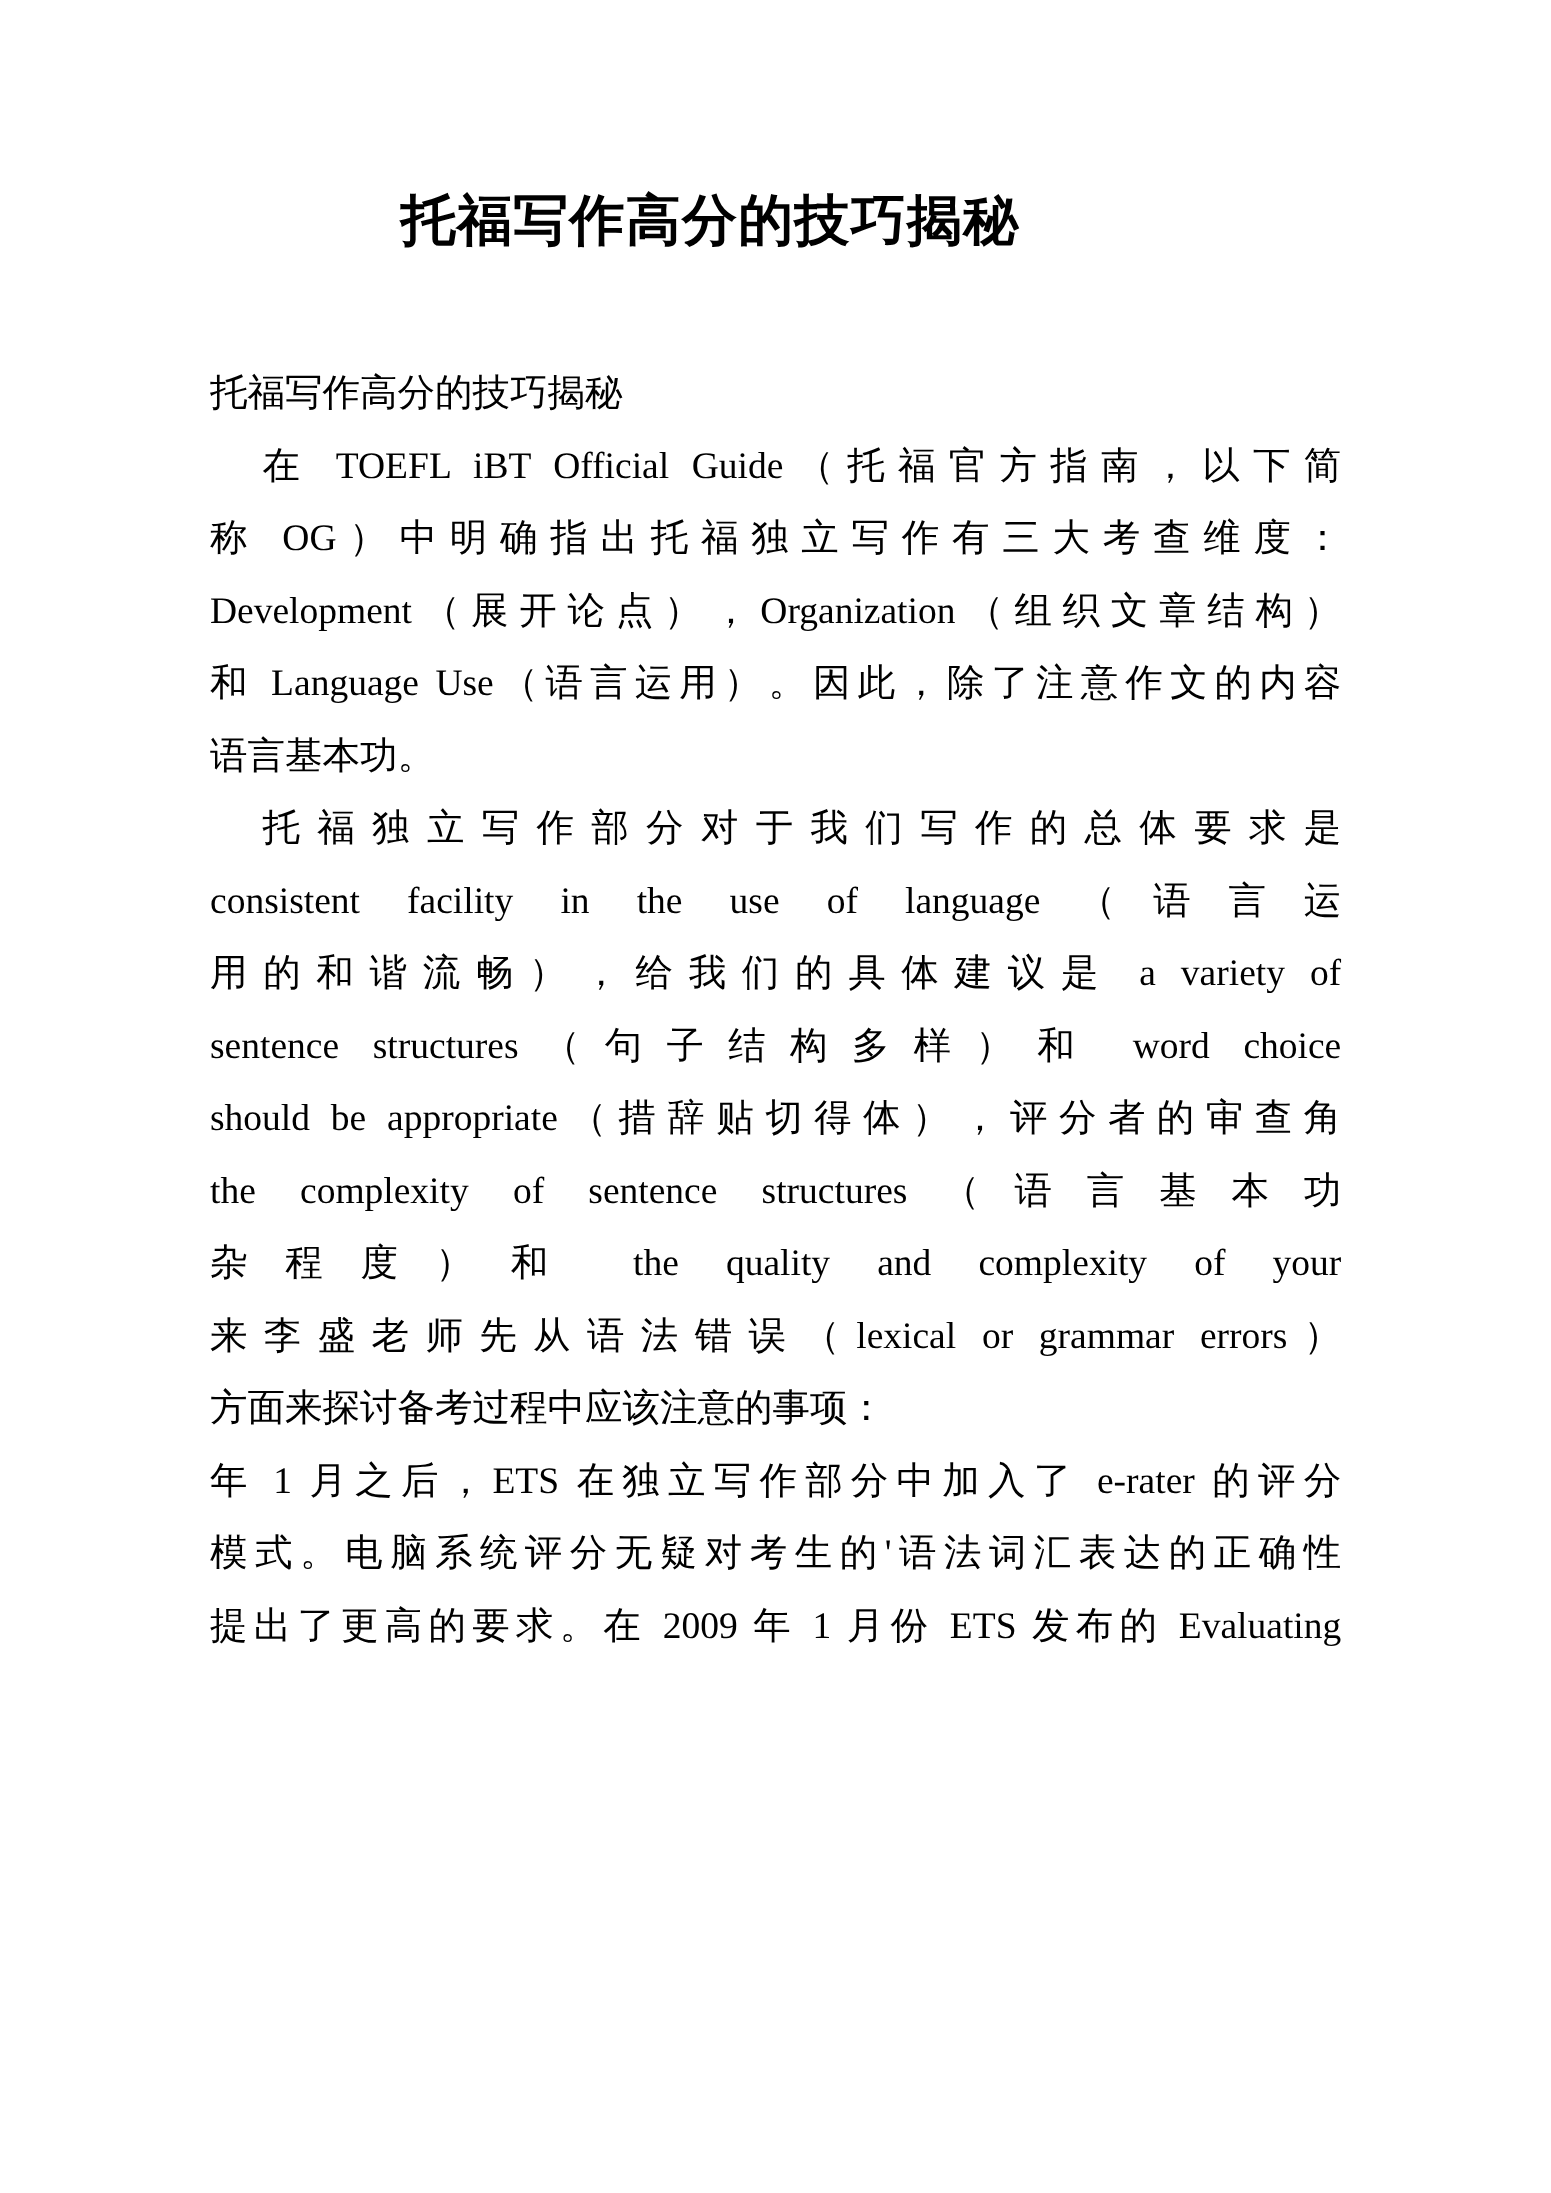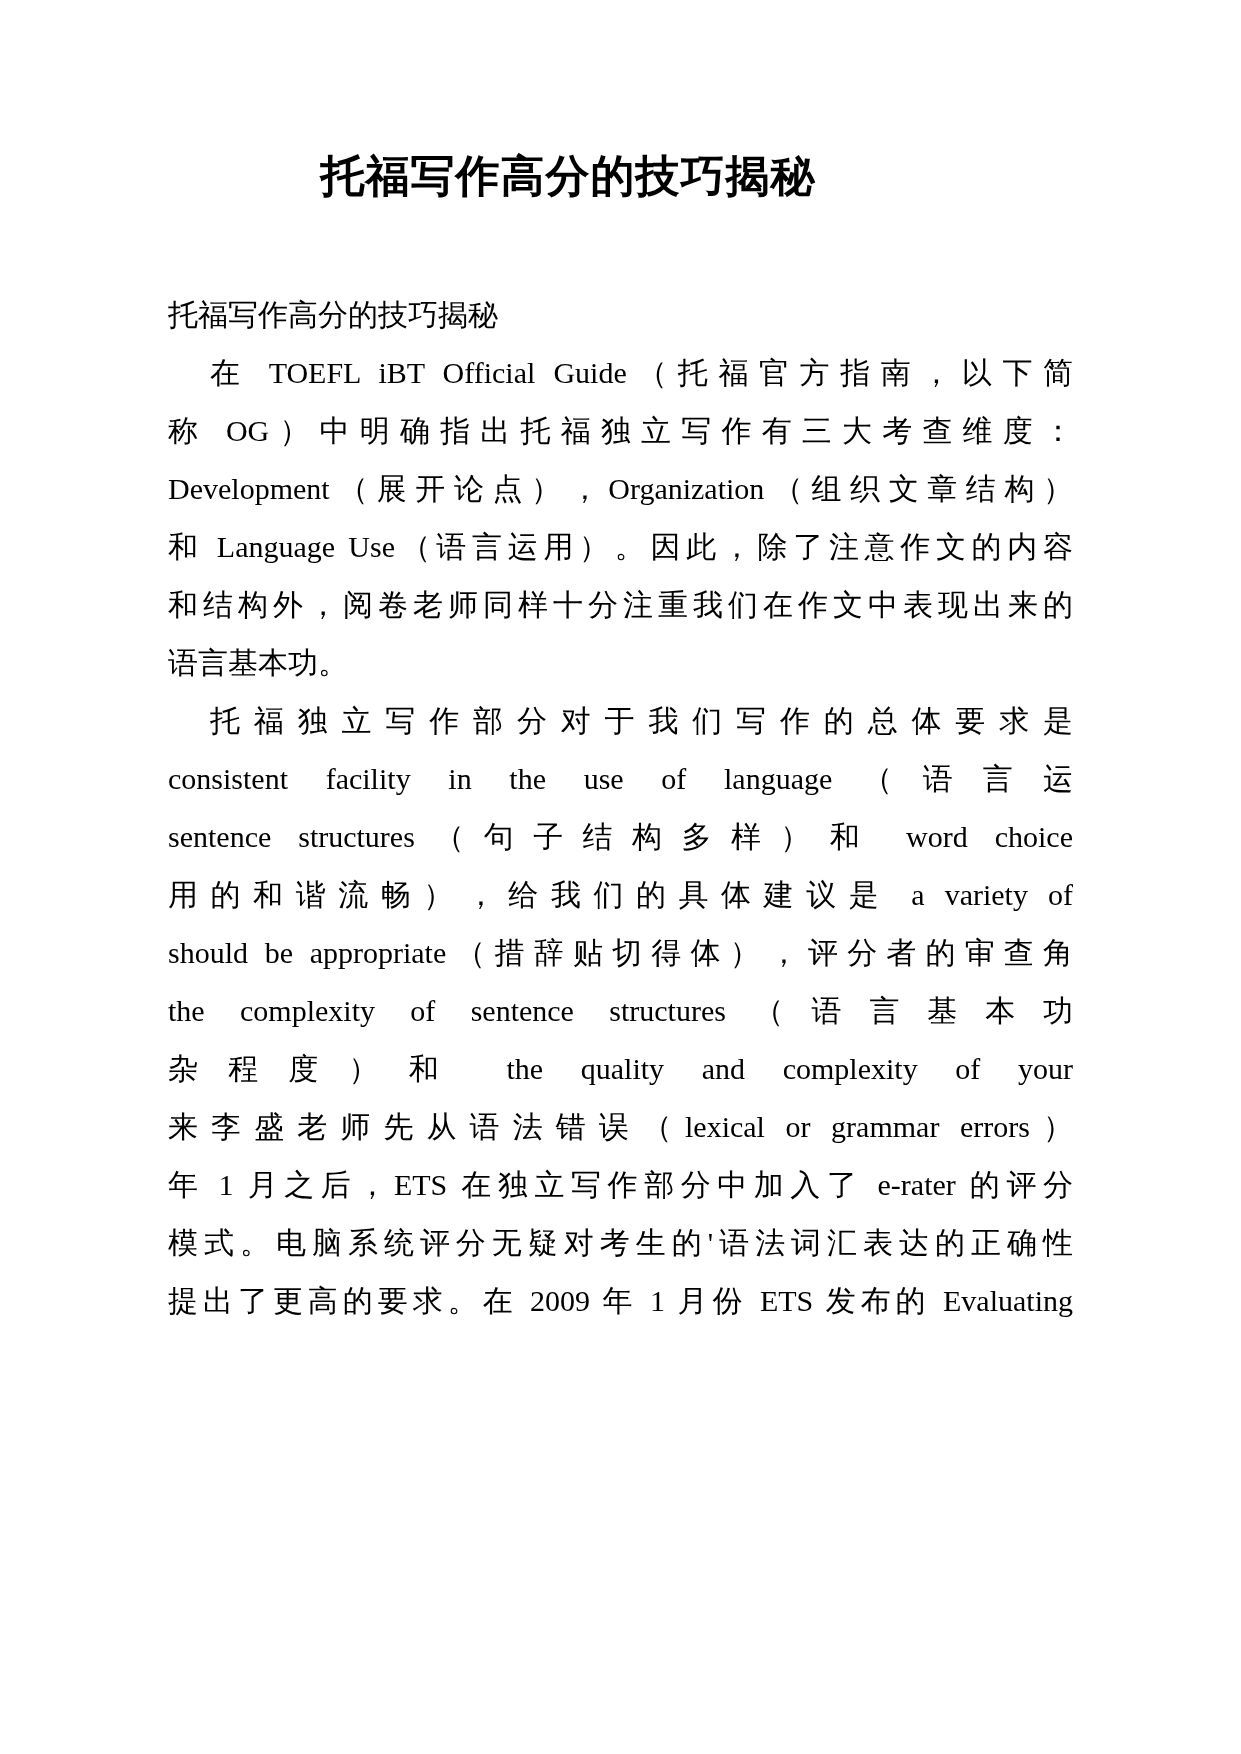--- a/index.html
+++ b/index.html
@@ -54,27 +54,27 @@
 <body>
 
 <div class="page">
   <div class="doc-title">托福写作高分的技巧揭秘</div>
   <div class="doc-body">
       <div class="line align-left">托福写作高分的技巧揭秘</div>
       <div class="line indent">在 TOEFL iBT Official Guide（托福官方指南，以下简</div>
       <div class="line">称 OG）中明确指出托福独立写作有三大考查维度：</div>
       <div class="line">Development（展开论点），Organization（组织文章结构）</div>
       <div class="line">和 Language Use（语言运用）。因此，除了注意作文的内容</div>
-      <div class="line">和结构外，阅卷老师同样十分注重我们在作文中表现出来的</div>
       <div class="line align-left">语言基本功。</div>
       <div class="line indent">托福独立写作部分对于我们写作的总体要求是</div>
       <div class="line">consistent facility in the use of language（语言运</div>
+      <div class="line">用的和谐流畅），给我们的具体建议是 a variety of</div>
       <div class="line">sentence structures（句子结构多样）和 word choice</div>
-      <div class="line">用的和谐流畅），给我们的具体建议是 a variety of</div>
       <div class="line">should be appropriate（措辞贴切得体），评分者的审查角</div>
       <div class="line">the complexity of sentence structures（语言基本功</div>
       <div class="line">杂程度）和 the quality and complexity of your</div>
       <div class="line">来李盛老师先从语法错误（lexical or grammar errors）</div>
+      <div class="line align-left">方面来探讨备考过程中应该注意的事项：</div>
       <div class="line">年 1 月之后，ETS 在独立写作部分中加入了 e-rater 的评分</div>
       <div class="line">模式。电脑系统评分无疑对考生的'语法词汇表达的正确性</div>
       <div class="line">提出了更高的要求。在 2009 年 1 月份 ETS 发布的 Evaluating</div>
     </div>
 </div>
 
 </body></html>

